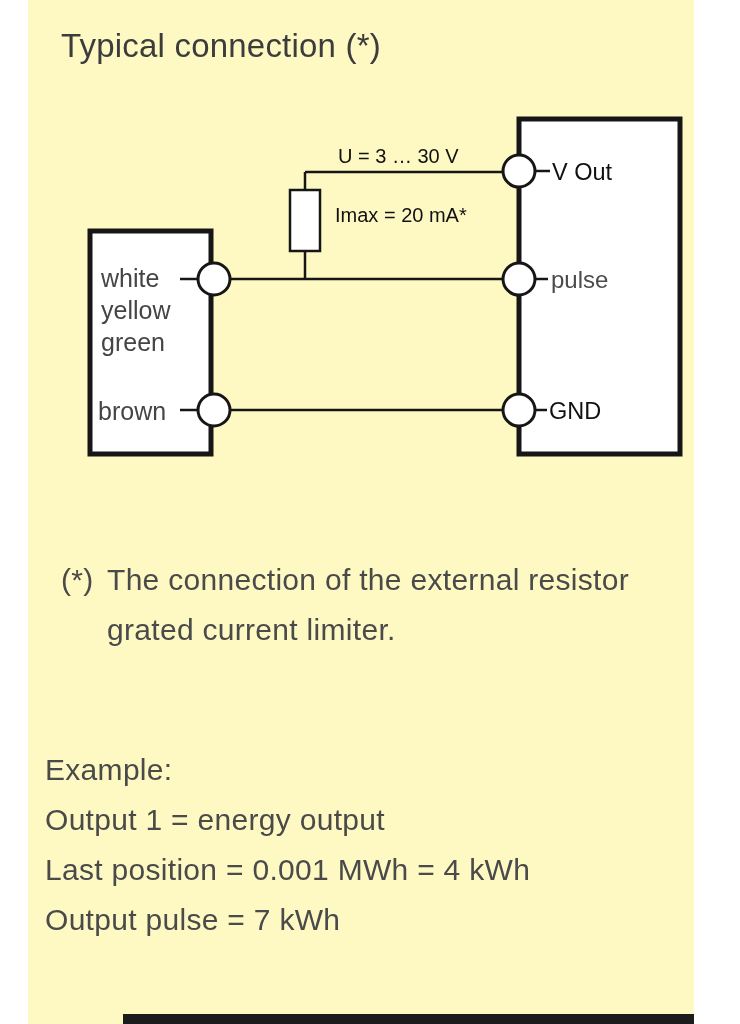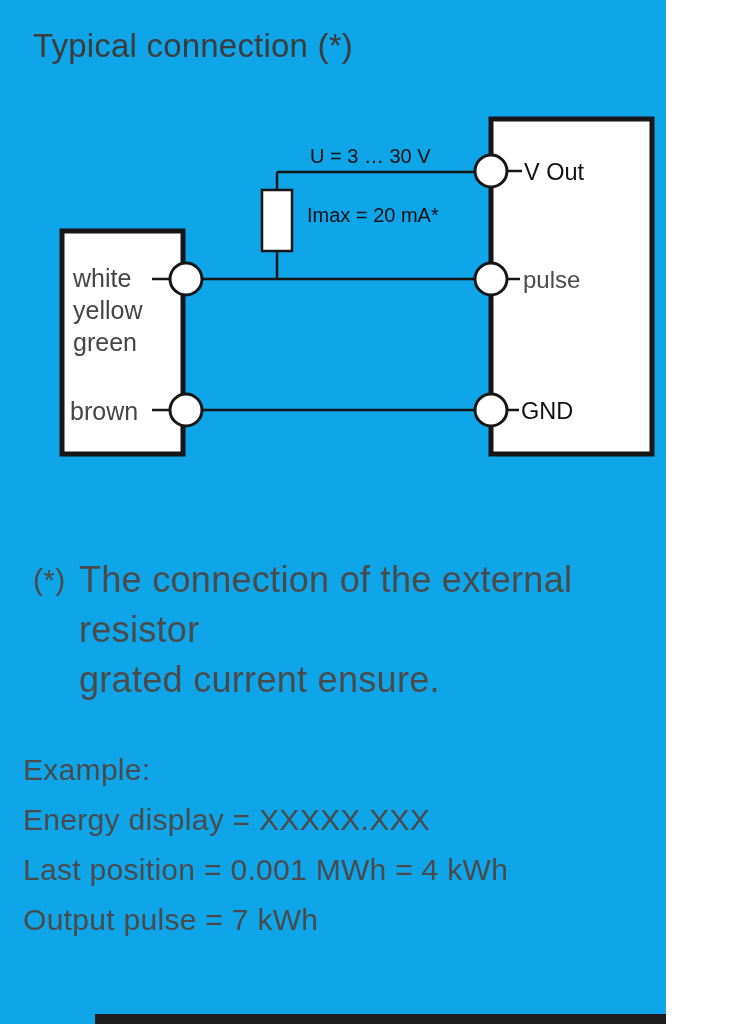--- a/index.html
+++ b/index.html
@@ -1,38 +1,39 @@
 <!DOCTYPE html>
 <html><head>
 <meta charset="utf-8">
 <style>
   html,body{margin:0;padding:0;background:#ffffff;}
   .page{
     position:relative;
     width:666px;height:1024px;
-    background:#0ea5e9;
+    background:#fef9c3;
     overflow:hidden;
     font-family:"Liberation Sans", sans-serif;
+    margin-left:28px;
   }
   .title{
     position:absolute;left:33px;top:26px;
     font-size:33px;line-height:40px;
     color:#3c3c3c;letter-spacing:0.2px;
   }
   .diagram{position:absolute;left:0;top:0;width:740px;height:520px;}
   .footnote-marker{
     position:absolute;left:33px;top:555px;
     font-size:30px;line-height:50px;color:#4a4a4a;letter-spacing:0.3px;
   }
   .footnote-lines{
     position:absolute;left:79px;top:555px;
-    font-size:36px;line-height:50px;color:#4a4a4a;letter-spacing:0.3px;
+    font-size:30px;line-height:50px;color:#4a4a4a;letter-spacing:0.3px;
   }
   .example-block{
-    position:absolute;left:23px;top:745px;
+    position:absolute;left:17px;top:745px;
     font-size:30px;line-height:50px;color:#4a4a4a;letter-spacing:0.3px;
   }
   .bottom-partial-bar{
     position:absolute;left:95px;top:1014px;width:645px;height:10px;
     background:#1c1c1c;
   }
   svg text{font-family:"Liberation Sans", sans-serif;}
 </style>
 </head>
 <body>
@@ -70,25 +71,25 @@
     <text x="521" y="419" font-size="23.5" fill="#111111">GND</text>
     <text x="73" y="287" font-size="25" fill="#454545">white</text>
     <text x="73" y="319" font-size="25" fill="#454545">yellow</text>
     <text x="73" y="351" font-size="25" fill="#454545">green</text>
     <text x="70" y="420" font-size="25" fill="#454545">brown</text>
   </svg>
 
   <div class="footnote-marker">(*)</div>
   <div class="footnote-lines">
     <div>The connection of the external resistor</div>
-    <div>grated current ensure.</div>
+    <div>grated current limiter.</div>
   </div>
 
   <div class="example-block">
     <div>Example:</div>
-    <div>Energy display = XXXXX.XXX</div>
+    <div>Output 1 = energy output</div>
     <div>Last position = 0.001 MWh = 4 kWh</div>
     <div>Output pulse = 7 kWh</div>
   </div>
 
   <div class="bottom-partial-bar"></div>
 
 </div>
 
 </body></html>

